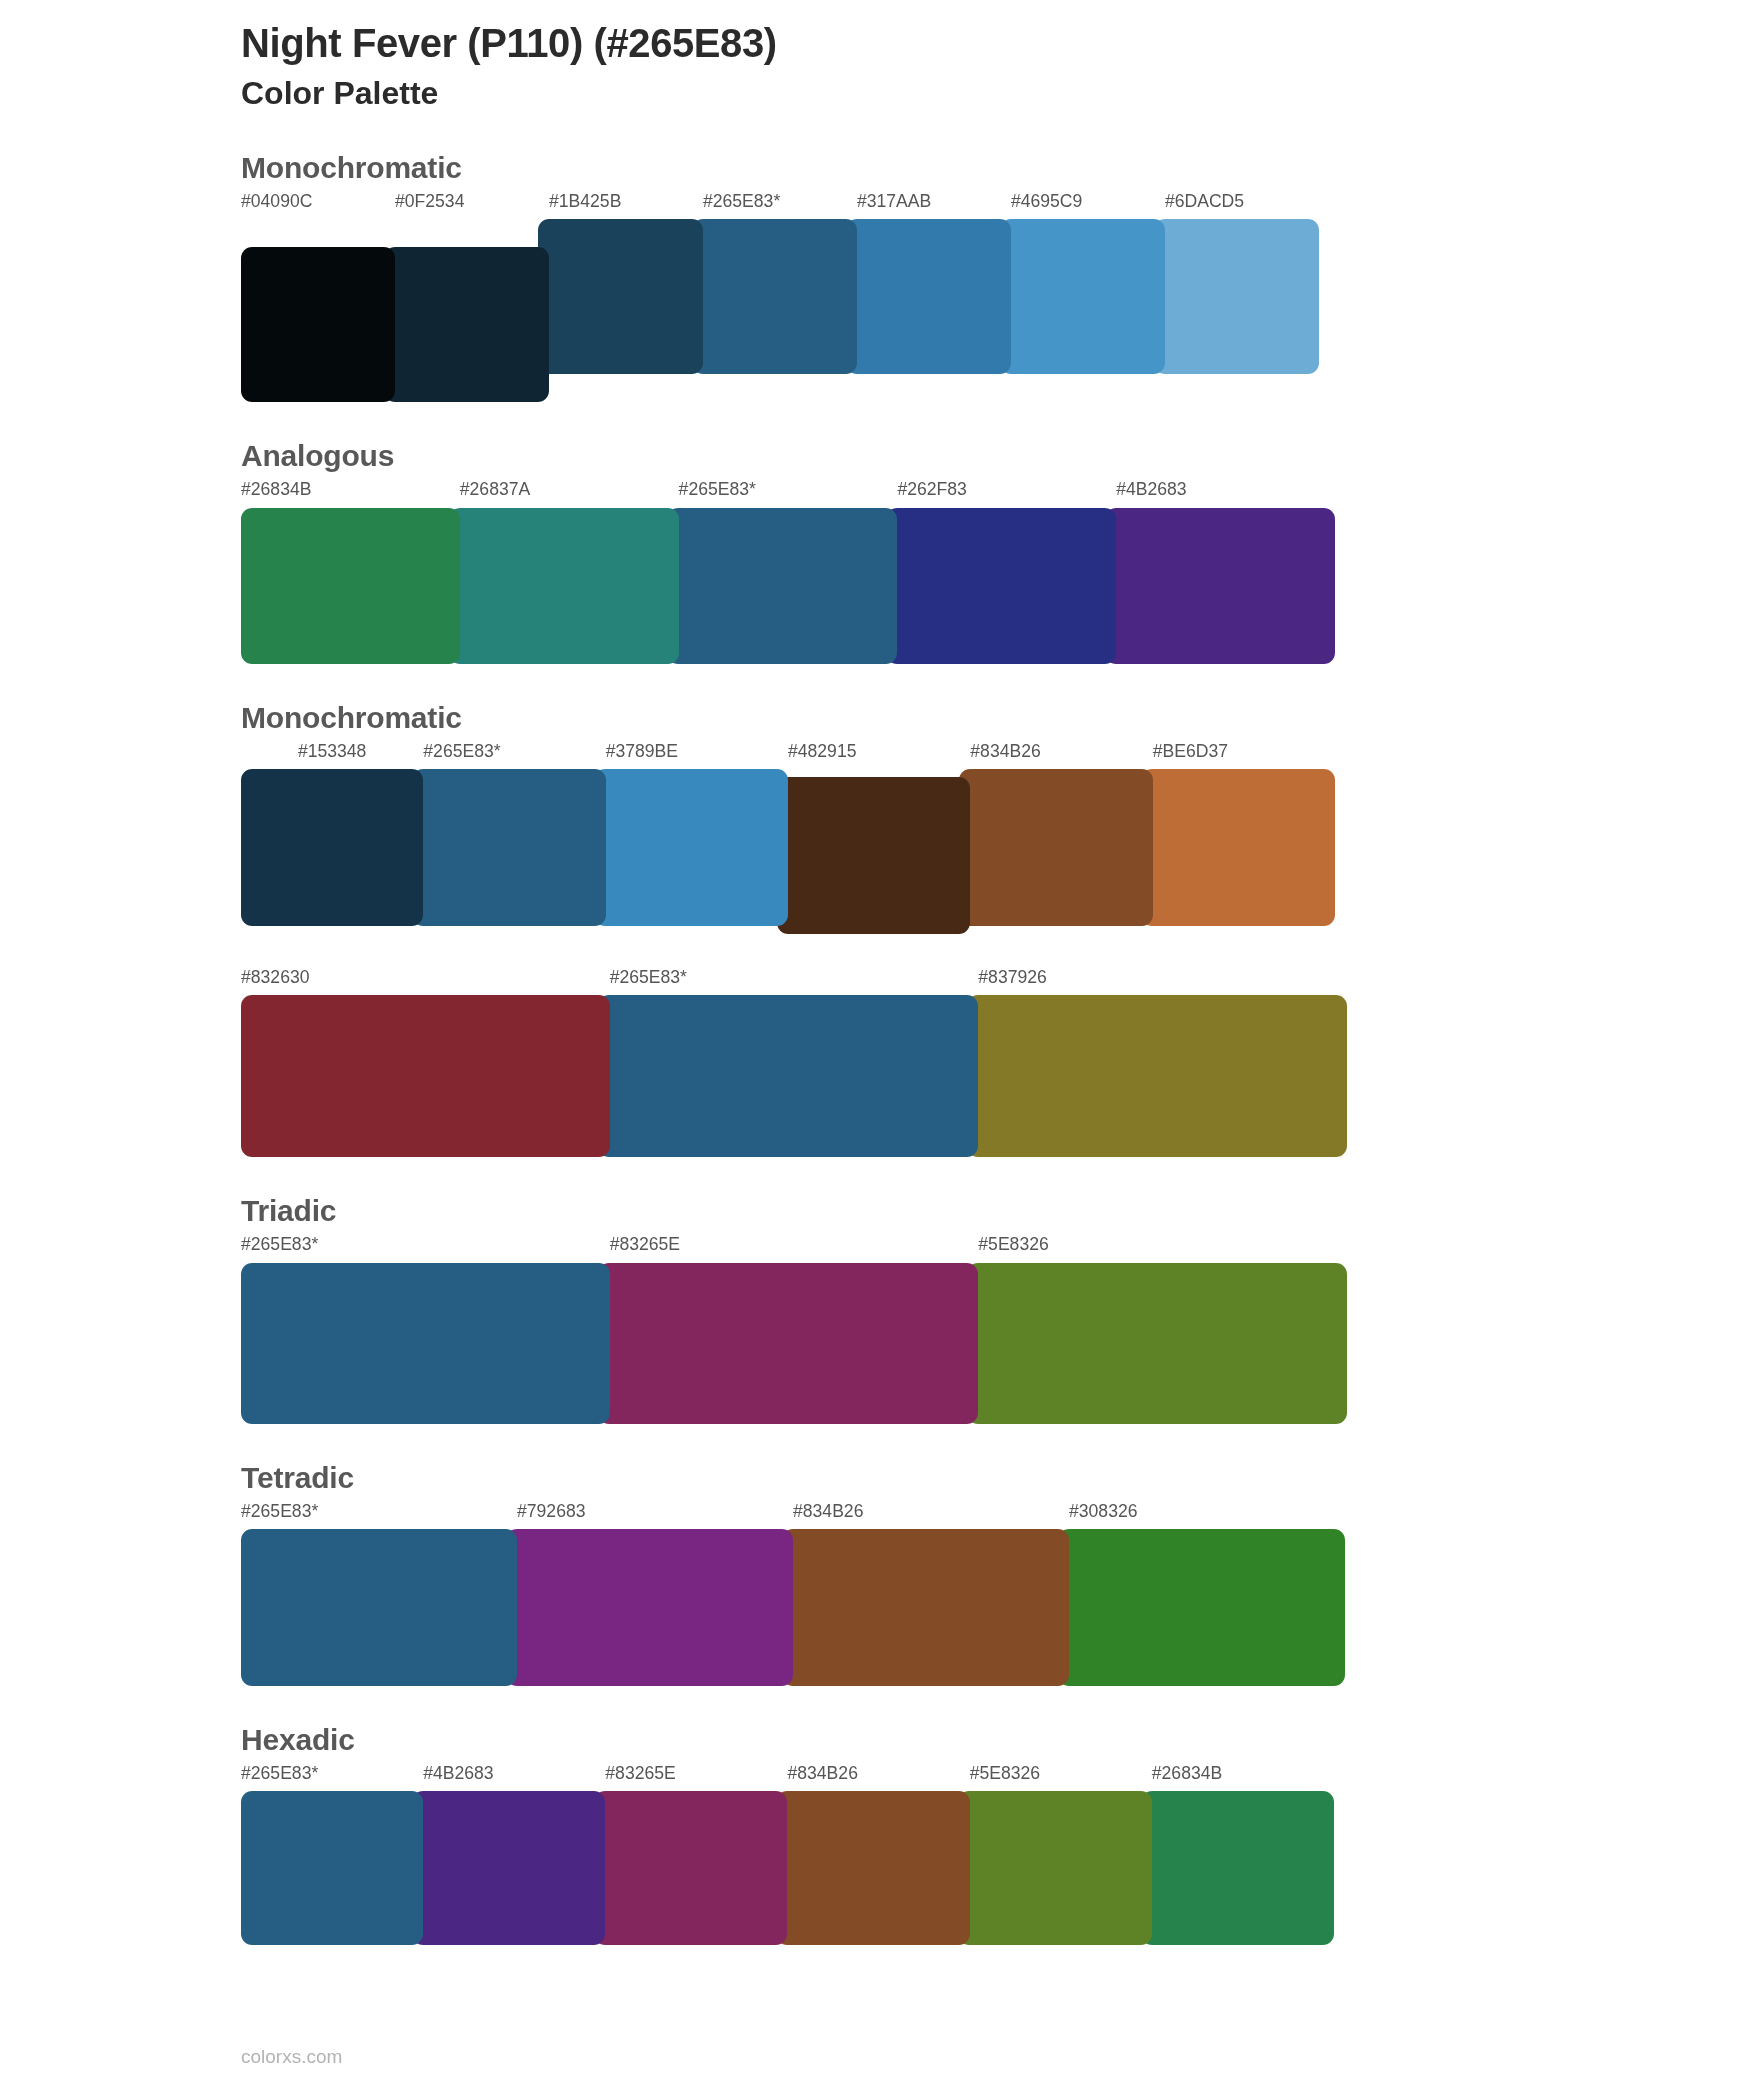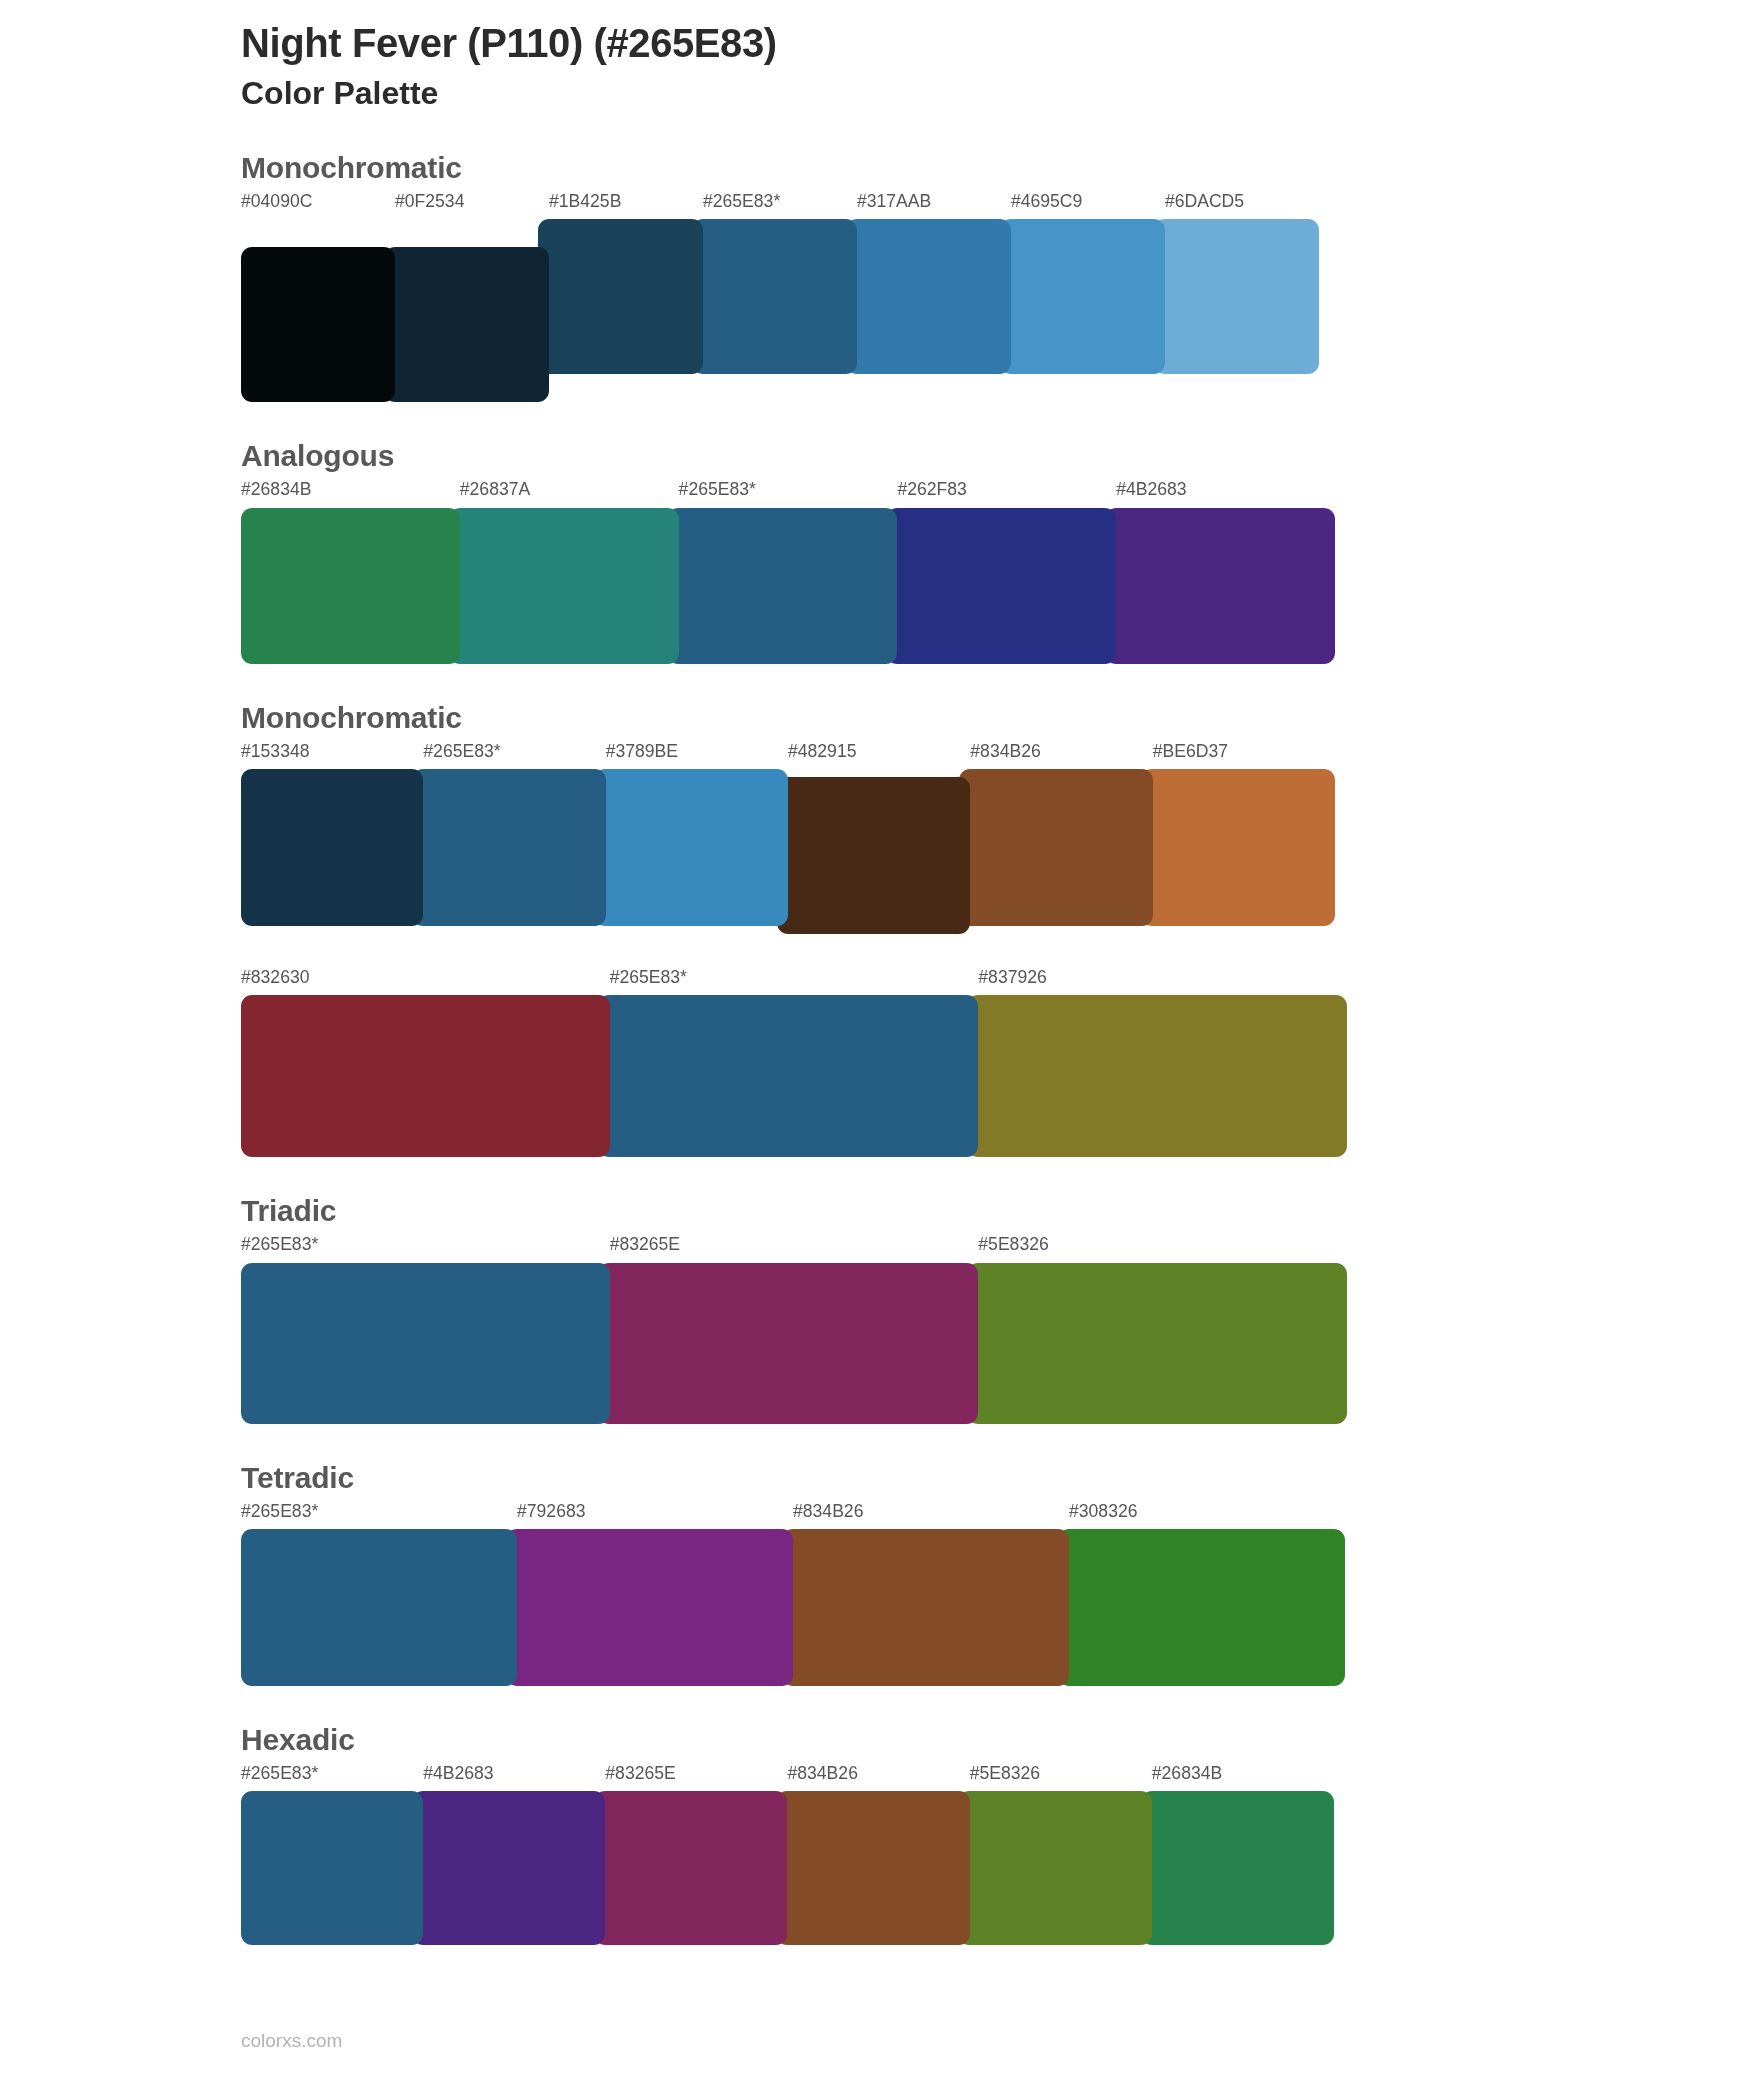--- a/index.html
+++ b/index.html
@@ -79,21 +79,21 @@
   .swatch:not(:first-child) .swatch-chip {
     margin-left: -11.2px;
     width: calc(100% + 11.2px);
   }
   .swatch:not(:first-child) {
     position: relative;
   }
   .footer {
     position: absolute;
     left: 241px;
-    bottom: 27px;
+    bottom: 11px;
     text-align: right;
   }
   .footer-text {
     font-size: 19px;
     color: #b3b3b3;
     line-height: 1;
   }
   
   .h-mono .swatch-chip   { height: 155px; }
   .h-ana  .swatch-chip   { height: 156px; }
@@ -168,21 +168,21 @@
           </div>
           <div class="swatch" style="width: 20%;">
             <div class="swatch-label">#4B2683</div>
             <div class="swatch-chip" style="background: rgb(75, 38, 131); z-index: 1;"></div>
           </div>
         </div>
       </div>
       <div class="section">
         <div class="section-heading">Monochromatic</div>
         <div class="swatch-row h-comp" style="width: 1094px;">
-          <div class="swatch" style="width: 16.6667%;">
+          <div class="swatch" style="width: 16.6667%; text-align: center;">
             <div class="swatch-label">#153348</div>
             <div class="swatch-chip" style="background: rgb(21, 51, 72); z-index: 6;"></div>
           </div>
           <div class="swatch" style="width: 16.6667%;">
             <div class="swatch-label">#265E83*</div>
             <div class="swatch-chip" style="background: rgb(38, 94, 131); z-index: 5;"></div>
           </div>
           <div class="swatch" style="width: 16.6667%;">
             <div class="swatch-label">#3789BE</div>
             <div class="swatch-chip" style="background: rgb(55, 137, 190); z-index: 4;"></div>

